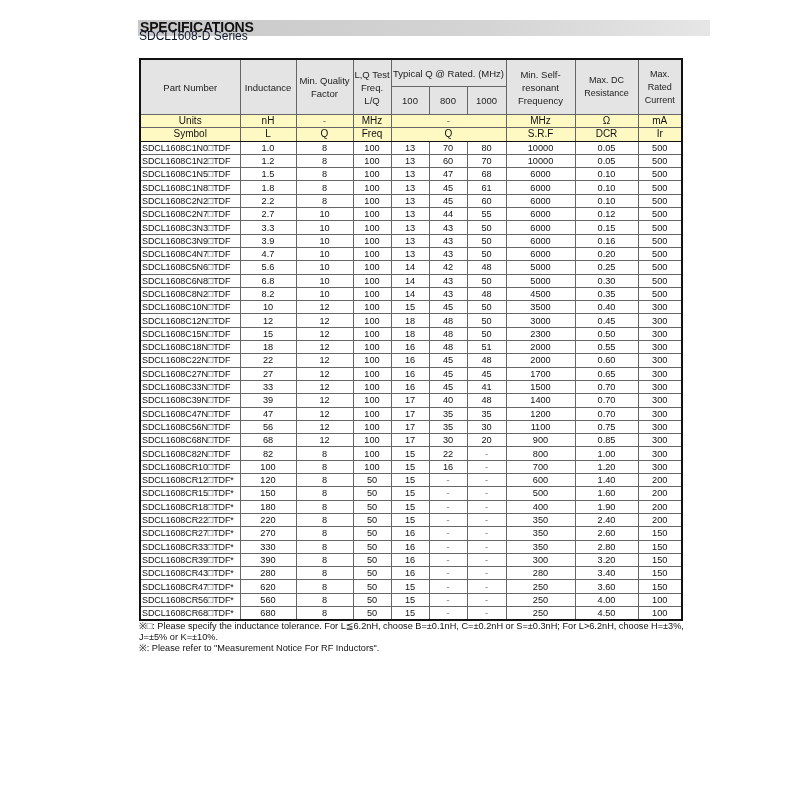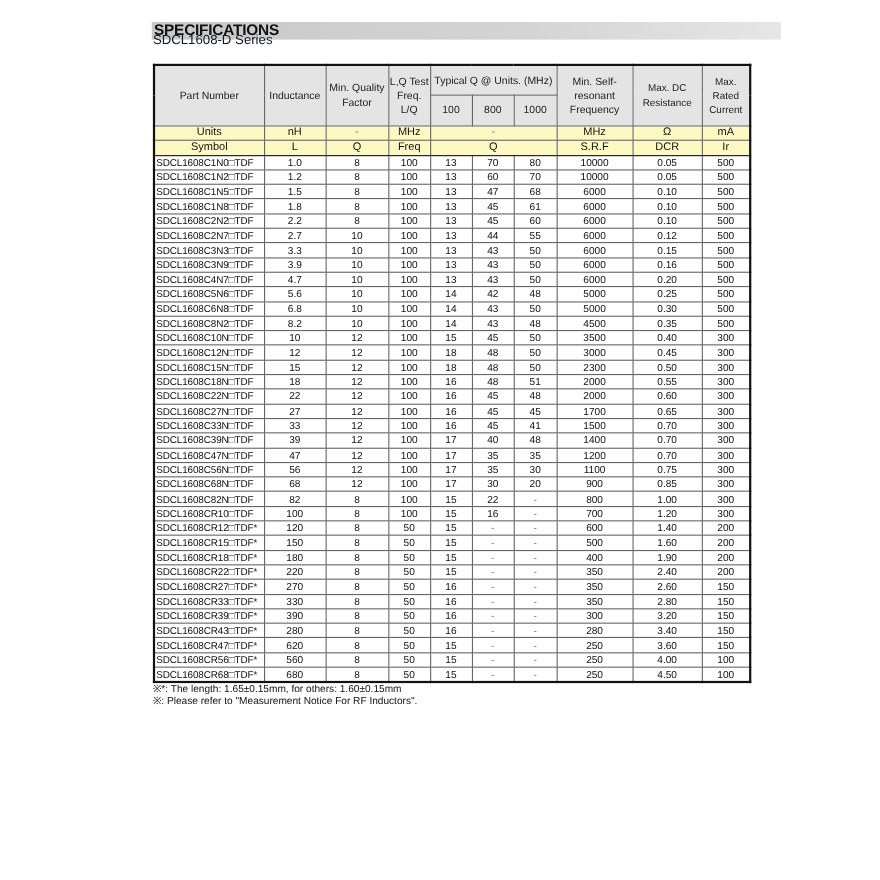--- a/index.html
+++ b/index.html
@@ -49,21 +49,21 @@
     <col class="c-srf">
       <col class="c-dcr">
       <col class="c-ir">
   </colgroup>
   <thead>
     <tr class="h1">
       <th rowspan="2">Part Number</th>
       <th rowspan="2">Inductance</th>
       <th rowspan="2" style="white-space:normal">Min. Quality Factor</th>
       <th rowspan="2" style="white-space:normal">L,Q Test Freq. L/Q</th>
-      <th colspan="3">Typical Q @ Units. (MHz)</th>
+      <th colspan="3">Typical Q @ Rated. (MHz)</th>
       <th rowspan="2" style="white-space:normal">Min. Self-resonant Frequency</th>
       <th rowspan="2" style="white-space:normal;font-size:9px">Max. DC Resistance</th>
       <th rowspan="2" style="white-space:normal;font-size:9px">Max. Rated Current</th>
     </tr>
     <tr class="h2">
       <th>100</th>
       <th>800</th>
       <th>1000</th>
     </tr>
   </thead>
@@ -517,15 +517,15 @@
         <td class="dash">-</td>
         <td class="dash">-</td>
         <td>250</td>
         <td>4.50</td>
         <td>100</td>
       </tr>
     </tbody>
 </table>
 
 <div class="notes">
-  <p>※*: The length: 1.65±0.15mm, for others: 1.60±0.15mm</p>
+  <p>※□: Please specify the inductance tolerance. For L≦6.2nH, choose B=±0.1nH, C=±0.2nH or S=±0.3nH; For L&gt;6.2nH, choose H=±3%, J=±5% or K=±10%.</p>
   <p>※: Please refer to "Measurement Notice For RF Inductors".</p>
 </div>
 
 </body></html>

